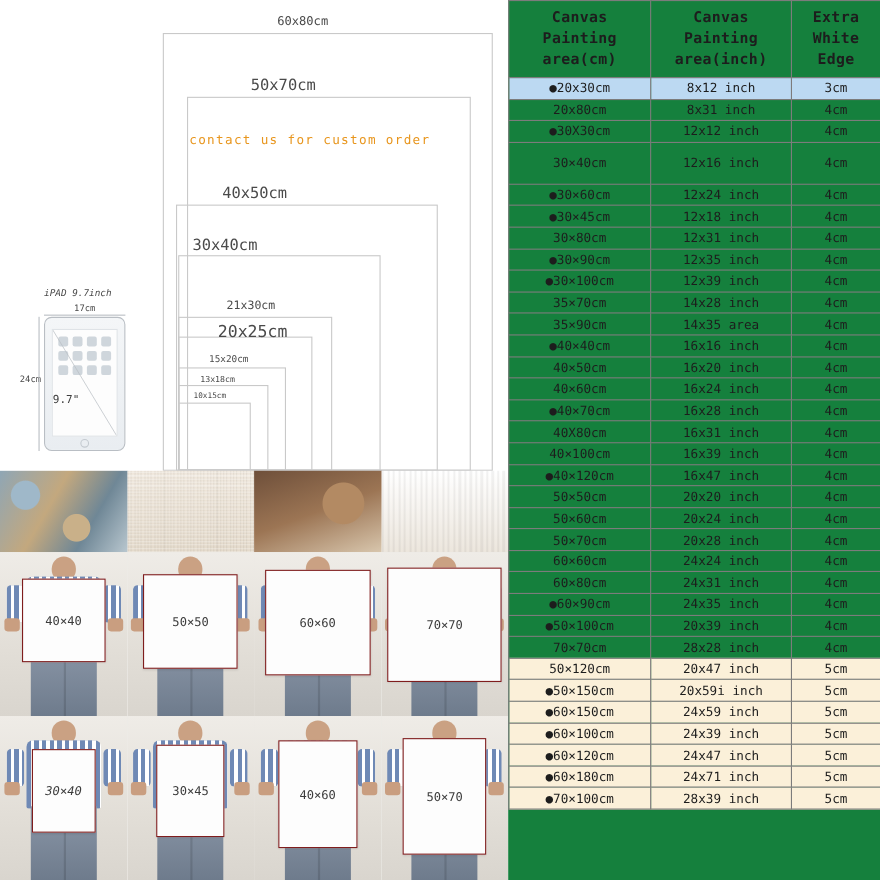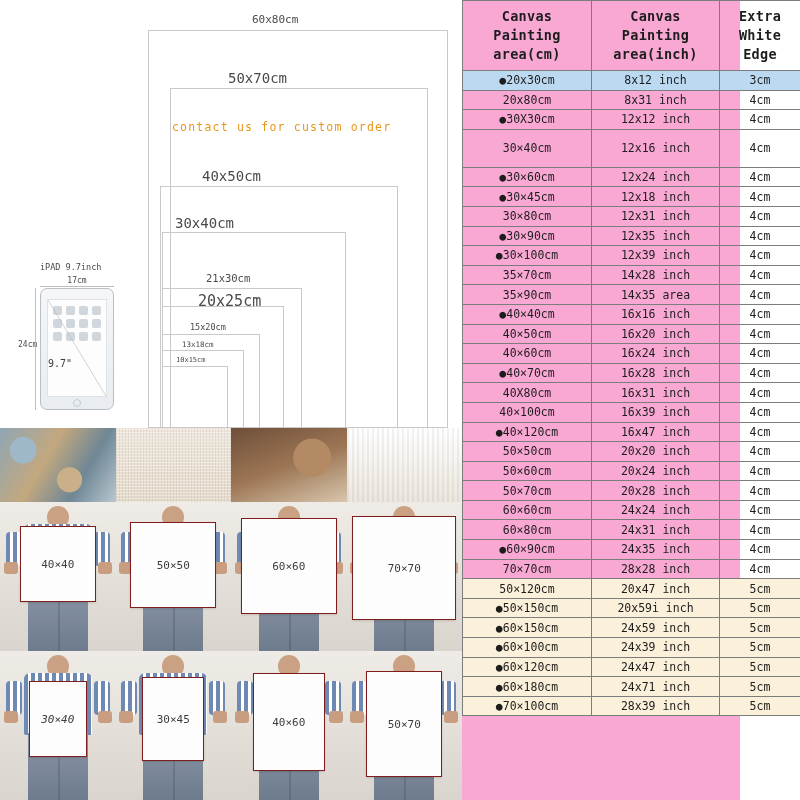--- a/index.html
+++ b/index.html
@@ -39,20 +39,21 @@
     letter-spacing: 1.2px;
     white-space: nowrap;
   }
 
   
   #ipad-wrap { position: absolute; left: 18px; top: 262px; width: 120px; height: 165px; }
   #ipad-label {
     position: absolute; left: 22px; top: 0;
     font-family: "DejaVu Sans Mono", monospace; font-size: 8.5px; color: #4a4a4a;
     white-space: nowrap;
+    font-style: italic;
   }
   #ipad-body {
     position: absolute; left: 22px; top: 26px; width: 74px; height: 122px;
     border: 1px solid #b9bec4; border-radius: 7px;
     background: linear-gradient(180deg,#f4f6f8 0%, #e9edf1 100%);
   }
   #ipad-screen {
     position: absolute; left: 6px; top: 10px; right: 6px; bottom: 12px;
     background: #fdfdfd; border: 1px solid #dfe3e7;
   }
@@ -137,22 +138,22 @@
   .canvas-held {
     position: absolute; background: #fdfdfd; border: 1px solid #7f1d1d;
     box-shadow: 0 1px 2px rgba(0,0,0,.12);
     display: flex; align-items: center; justify-content: center;
     font-family: "DejaVu Sans Mono", monospace; font-size: 11px; color: #3c3c3c;
     left: 50%;
   }
 
   
   #table-wrap {
-    position: absolute; left: 462px; top: 0; width: 278px; height: 800px;
-    background: #f9a8d4;
+    position: absolute; left: 462px; top: 0; width: 338px; height: 800px;
+    background: #15803d;
   }
   table { border-collapse: collapse; width: 338px; table-layout: fixed; }
   col.c1 { width: 129px; }
   col.c2 { width: 128px; }
   col.c3 { width: 81px; }
   th, td {
     border: 1px solid #7c7c7c;
     font-family: "DejaVu Sans Mono", monospace;
     text-align: center;
     color: #1d1d1d;
@@ -484,20 +485,25 @@
             <td>60×80cm</td>
             <td>24x31 inch</td>
             <td>4cm</td>
           </tr>
           <tr>
             <td>●60×90cm</td>
             <td>24x35 inch</td>
             <td>4cm</td>
           </tr>
           <tr>
+            <td>●50×100cm</td>
+            <td>20x39 inch</td>
+            <td>4cm</td>
+          </tr>
+          <tr>
             <td>70×70cm</td>
             <td>28x28 inch</td>
             <td>4cm</td>
           </tr>
           <tr class="cream">
             <td>50×120cm</td>
             <td>20x47 inch</td>
             <td>5cm</td>
           </tr>
           <tr class="cream">

